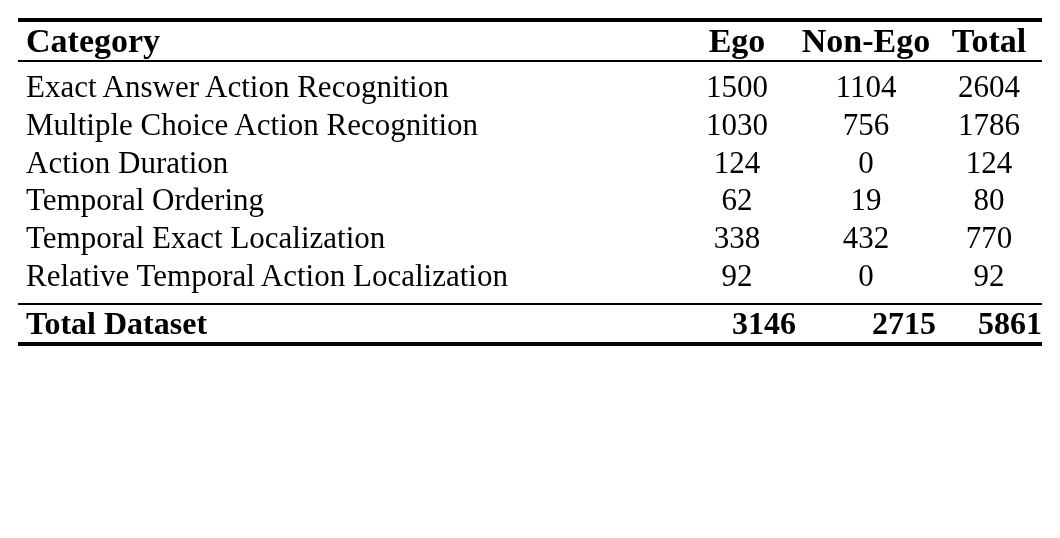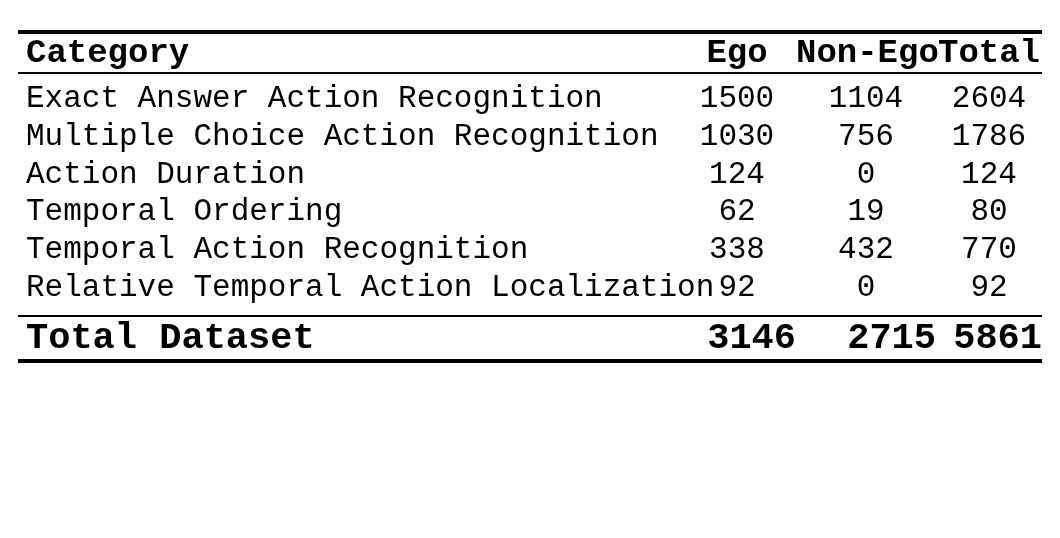--- a/index.html
+++ b/index.html
@@ -17,23 +17,22 @@
   .page {
     width: 1060px;
     height: 538px;
     position: relative;
     box-sizing: border-box;
     padding: 14px 18px 0 18px;
   }
   table.stats {
     border-collapse: collapse;
     width: 1024px;
-    margin: 16px auto;
+    margin: 4px auto;
     table-layout: fixed;
-    font-family: Liberation Mono, monospace;
   }
   table.stats td, table.stats th {
     padding: 0;
     vertical-align: middle;
   }
   
   .rule-top td {
     border-top: 4px solid #000;
     height: 0;
     font-size: 0;
@@ -74,21 +73,21 @@
     white-space: nowrap;
   }
   .td-category {
     text-align: left;
     padding-left: 8px !important;
   }
   .td-num {
     text-align: center;
   }
   .total-row td {
-    font-size: 37px;
+    font-size: 32px;
     font-weight: bold;
     padding-top: 14px;
     padding-bottom: 14px;
     white-space: nowrap;
   }
   .total-row .td-category {
     text-align: left;
     padding-left: 8px !important;
   }
   .total-row .td-num {
@@ -147,21 +146,21 @@
         <td class="td-num">0</td>
         <td class="td-num">124</td>
       </tr>
       <tr class="data-row">
         <td class="td-category">Temporal Ordering</td>
         <td class="td-num">62</td>
         <td class="td-num">19</td>
         <td class="td-num">80</td>
       </tr>
       <tr class="data-row">
-        <td class="td-category">Temporal Action Recognition</td>
+        <td class="td-category">Temporal Exact Localization</td>
         <td class="td-num">338</td>
         <td class="td-num">432</td>
         <td class="td-num">770</td>
       </tr>
       <tr class="data-row">
         <td class="td-category">Relative Temporal Action Localization</td>
         <td class="td-num">92</td>
         <td class="td-num">0</td>
         <td class="td-num">92</td>
       </tr>

